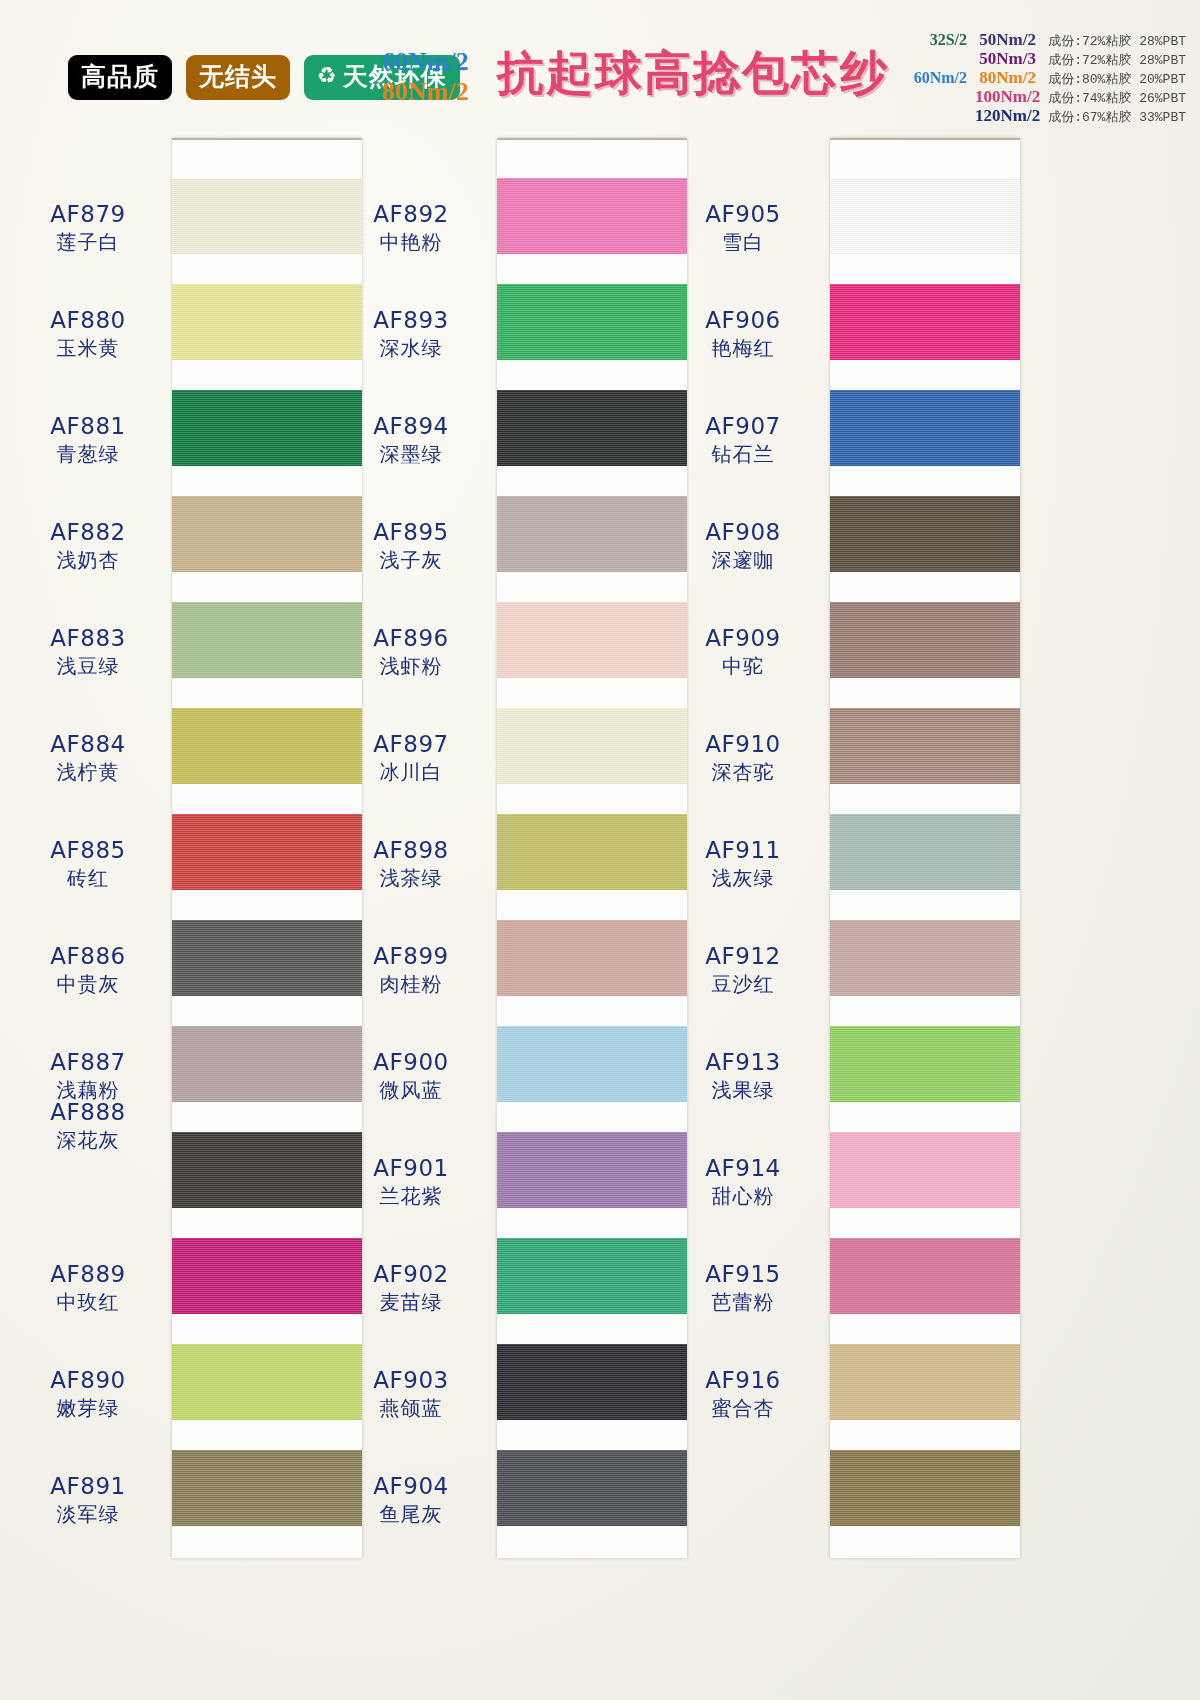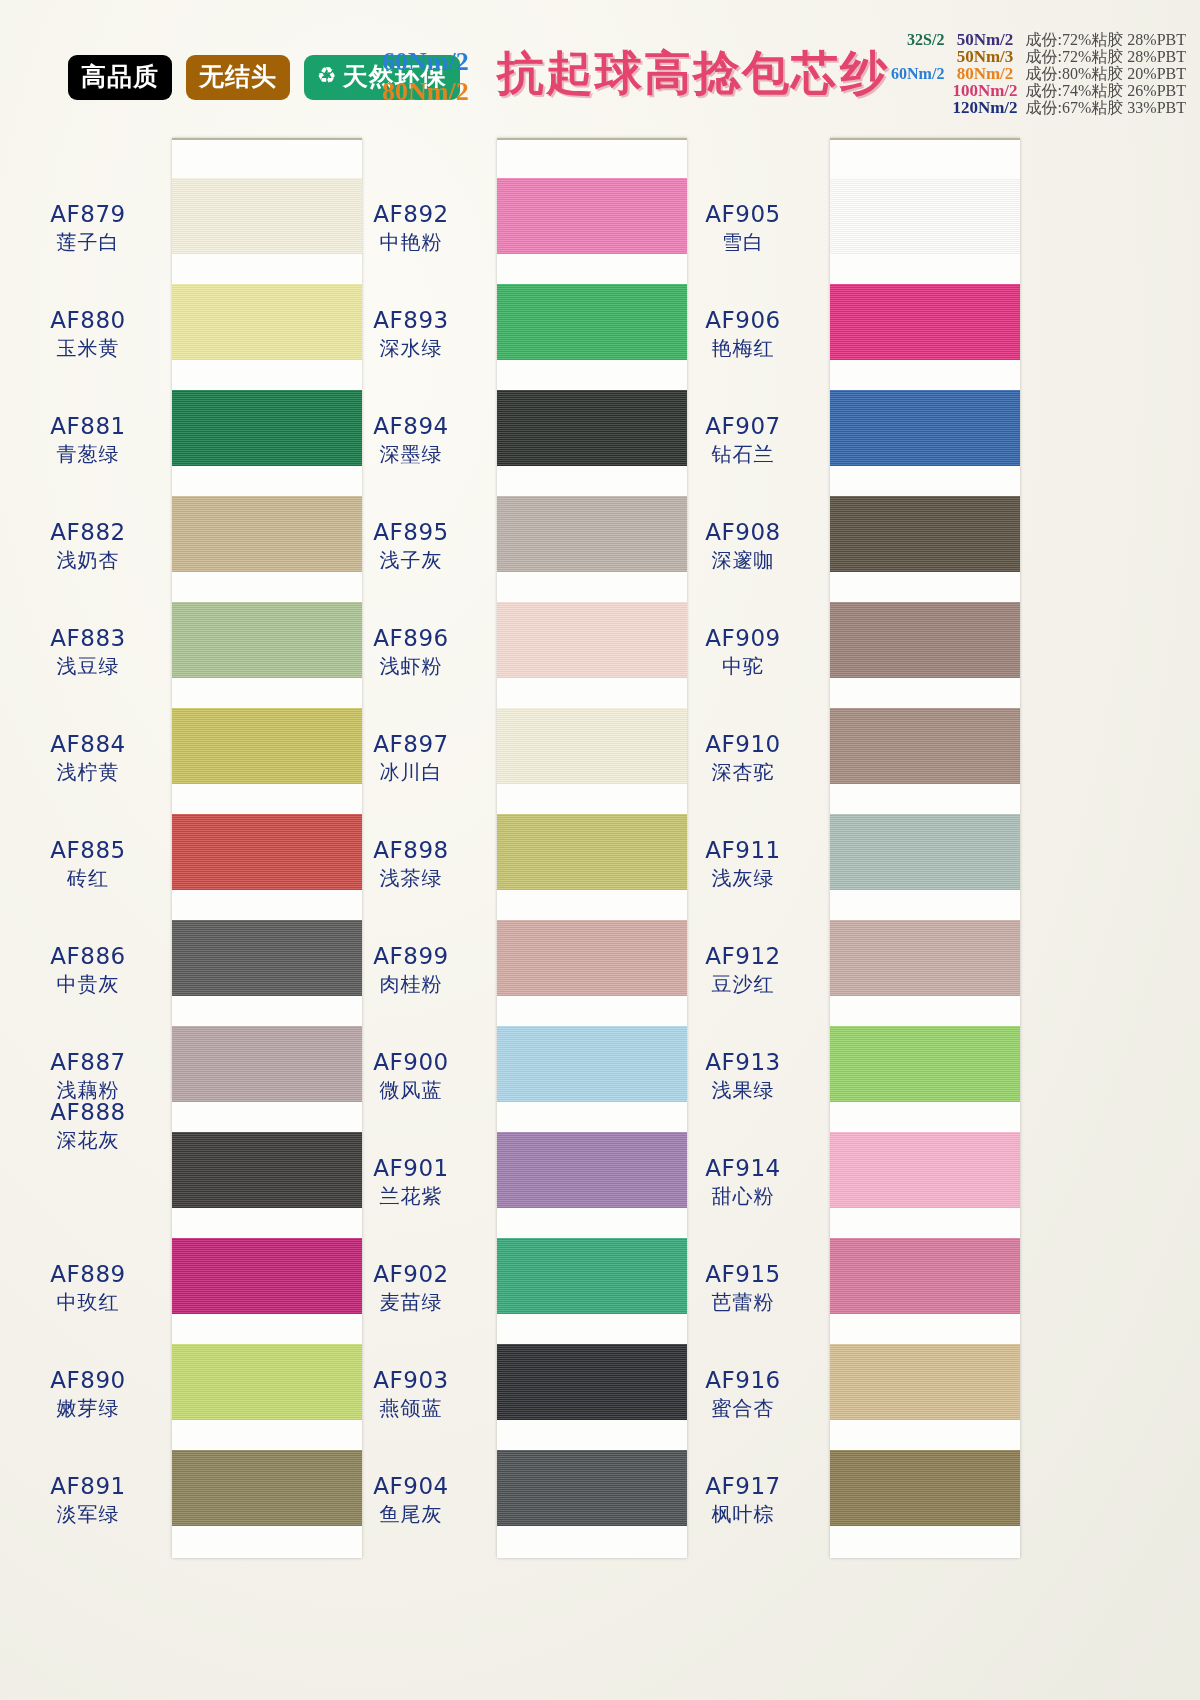--- a/index.html
+++ b/index.html
@@ -102,22 +102,22 @@
     white-space: nowrap;
   }
   .spec-col2 {
     font-weight: bold;
     font-size: 17px;
     text-align: center;
     line-height: 17px;
     white-space: nowrap;
   }
   .spec-col3 {
-    font-family: Liberation Serif, serif;
-    font-size: 16px;
+    font-family: Liberation Mono, monospace;
+    font-size: 13px;
     color: #4a4a4a;
     line-height: 17px;
     white-space: nowrap;
     letter-spacing: 0px;
   }
 
   
   .columns {
     position: absolute;
     left: 0; top: 0; width: 1200px; height: 1700px;
@@ -216,21 +216,21 @@
   </div>
 
   <div class="main-title">抗起球高捻包芯纱</div>
 
   <div class="spec-table">
     <div class="spec-col1" style="color:#1c6b4f">32S/2</div>
     <div class="spec-col2" style="color:#3b2f7a">50Nm/2</div>
     <div class="spec-col3">成份:72%粘胶 28%PBT</div>
 
     <div class="spec-col1"></div>
-    <div class="spec-col2" style="color:#a16207">50Nm/3</div>
+    <div class="spec-col2" style="color:#701a75">50Nm/3</div>
     <div class="spec-col3">成份:72%粘胶 28%PBT</div>
 
     <div class="spec-col1" style="color:#2a7fd4">60Nm/2</div>
     <div class="spec-col2" style="color:#e8821f">80Nm/2</div>
     <div class="spec-col3">成份:80%粘胶 20%PBT</div>
 
     <div class="spec-col1"></div>
     <div class="spec-col2" style="color:#d13a72">100Nm/2</div>
     <div class="spec-col3">成份:74%粘胶 26%PBT</div>
 
@@ -440,17 +440,13 @@
       <span class="name">甜心粉</span>
     </div>
     <div class="label lab-3" style="top: 1262px;">
       <span class="code">AF915</span>
       <span class="name">芭蕾粉</span>
     </div>
     <div class="label lab-3" style="top: 1368px;">
       <span class="code">AF916</span>
       <span class="name">蜜合杏</span>
     </div>
-    <div class="label lab-3" style="top: 1474px;">
-      <span class="code">AF917</span>
-      <span class="name">枫叶棕</span>
-    </div>
   </div>
 
 </body></html>

